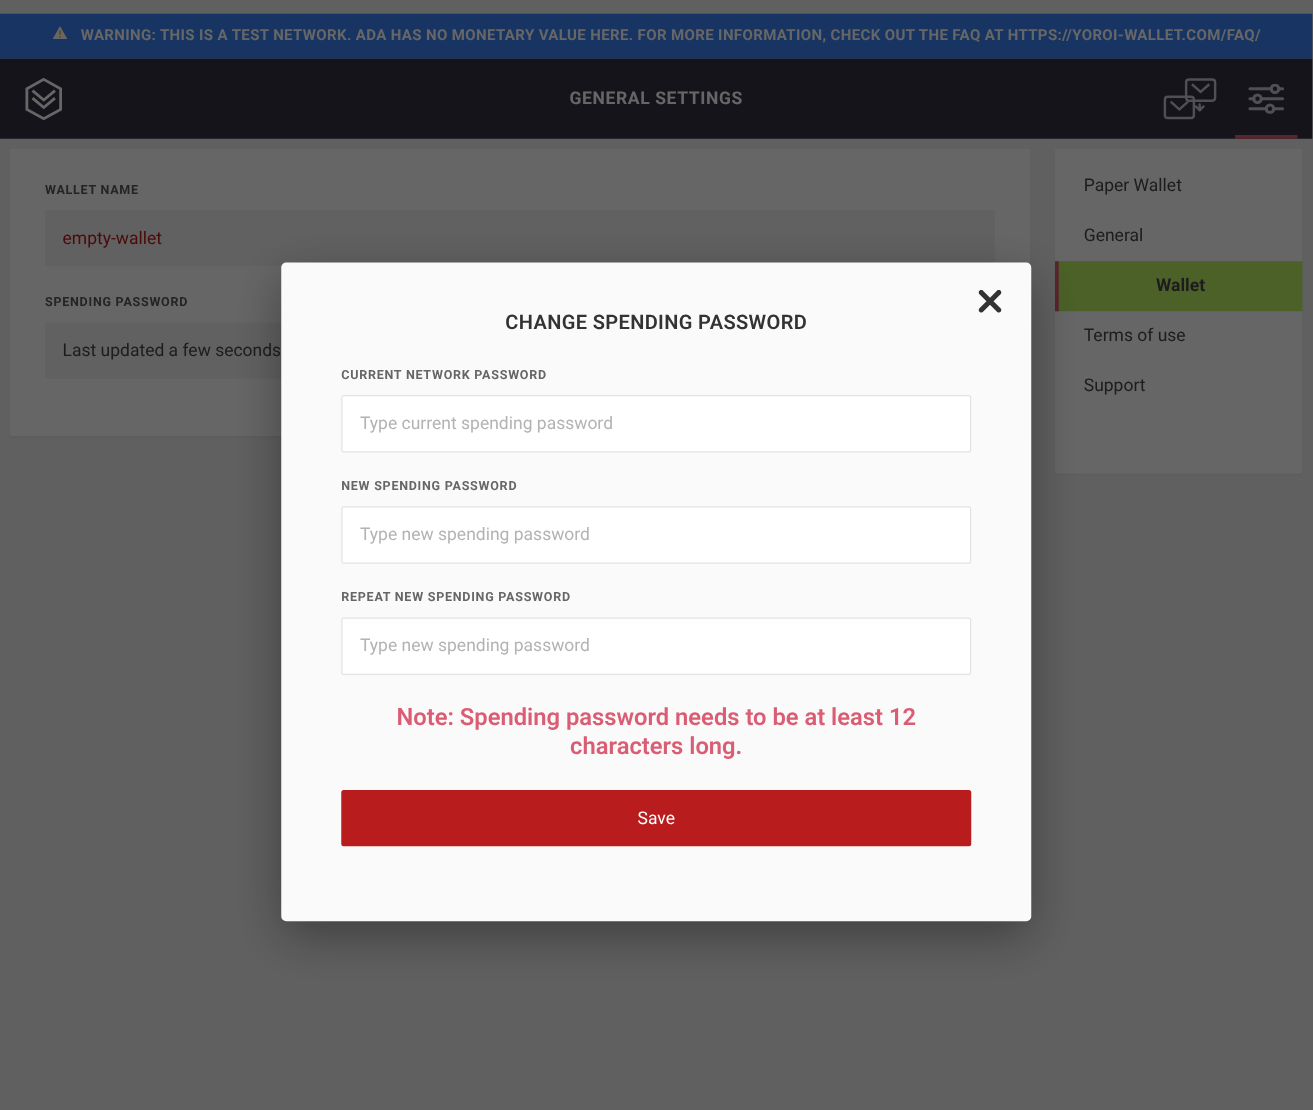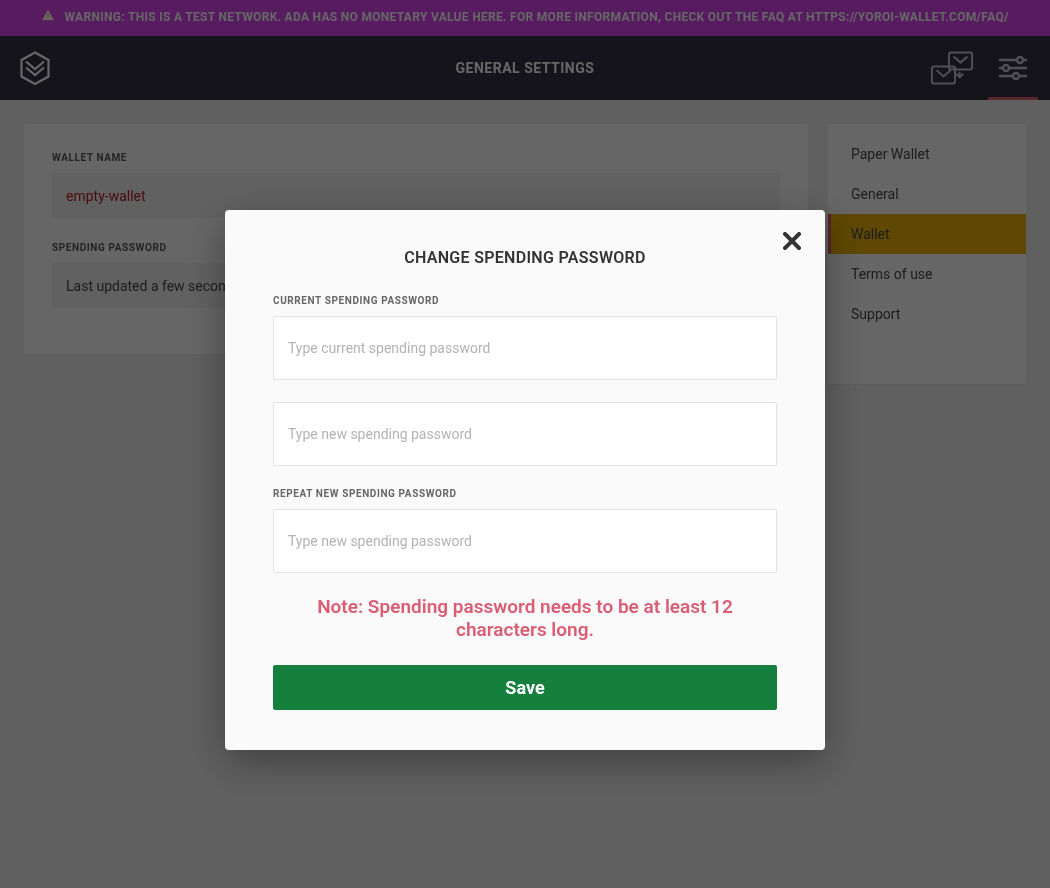--- a/index.html
+++ b/index.html
@@ -10,28 +10,29 @@
   }
   html, body {
     width: 1050px;
     height: 888px;
     overflow: hidden;
     background: #f0f0f0;
   }
 
   
   .warning-banner {
-    background: #d946ef;
+    background: #3b82f6;
     color: #fff;
     text-align: center;
     font-size: 12px;
     font-weight: 700;
     padding: 8px 30px;
     letter-spacing: 0.3px;
     line-height: 1.6;
+    margin-top: 11px;
   }
   .warning-banner a {
     color: #fff;
     text-decoration: none;
     font-weight: 700;
   }
   .warn-tri {
     display: inline-block;
     vertical-align: -1px;
     margin-right: 6px;
@@ -91,21 +92,21 @@
     right: -8px;
     height: 3px;
     background: #da5d74;
   }
 
   
   .page {
     display: flex;
     min-height: calc(100% - 50px - 64px);
     background: #f0f0f0;
-    padding: 24px;
+    padding: 8px;
     gap: 20px;
   }
   .main-panel {
     flex: 1;
     background: #fff;
     border-radius: 2px;
     padding: 28px;
     height: 230px;
     box-shadow: 0 1px 2px rgba(0,0,0,0.05);
   }
@@ -157,40 +158,41 @@
 
   
   .side-item {
     padding: 12px 20px;
     font-size: 14px;
     color: #4a4a4a;
     cursor: pointer;
     border-left: 3px solid transparent;
   }
   .side-item.active {
-    background: #eab308;
+    background: #bef264;
     border-left-color: #da5d74;
-    font-weight: 400;
+    font-weight: 700;
+    text-align: center;
   }
 
   
   .overlay {
     position: fixed;
     inset: 0;
     background: rgba(0,0,0,0.6);
     display: flex;
     align-items: flex-start;
     justify-content: center;
     padding-top: 210px;
   }
   .modal {
     background: #fafafa;
     width: 600px;
     border-radius: 4px;
-    padding: 38px 48px 40px;
+    padding: 38px 48px 60px;
     position: relative;
     box-shadow: 0 12px 40px rgba(0,0,0,0.35);
   }
   .modal-title {
     text-align: center;
     font-size: 16px;
     font-weight: 600;
     color: #333;
     margin-bottom: 28px;
     letter-spacing: 0.3px;
@@ -204,39 +206,39 @@
   }
   .modal-close svg { display: block; }
   .modal .field-label {
     font-size: 10px;
     color: #666;
     letter-spacing: 0.6px;
   }
   .modal .field-input {
     background: #fff;
     border: 1px solid #e3e3e3;
-    height: 64px;
+    height: 46px;
   }
   .modal .field-input::placeholder { color: #b3b3b3; }
   .modal .field-group { margin-bottom: 22px; }
   .note {
     text-align: center;
     color: #da5d74;
     font-size: 19px;
     font-weight: 600;
     margin: 10px 0 24px;
   }
   .save-btn {
     width: 100%;
     height: 45px;
-    background: #15803d;
+    background: #b91c1c;
     color: #fff;
     border: none;
-    font-size: 18px;
-    font-weight: 700;
+    font-size: 14px;
+    font-weight: 400;
     border-radius: 2px;
     cursor: not-allowed;
   }
 </style>
 </head>
 <body>
 
 <div class="warning-banner">
   <span class="warn-tri">
     <svg width="14" height="14" viewBox="0 0 24 24" fill="none">
@@ -308,25 +310,26 @@
 <div class="overlay">
   <div class="modal">
     <div class="modal-title">CHANGE SPENDING PASSWORD</div>
     <div class="modal-close">
       <svg width="18" height="18" viewBox="0 0 18 18">
         <path d="M2 2 L16 16 M16 2 L2 16" stroke="#333" stroke-width="4" stroke-linecap="square"></path>
       </svg>
     </div>
 
     <div class="field-group">
-      <label class="field-label">CURRENT SPENDING PASSWORD</label>
+      <label class="field-label">CURRENT NETWORK PASSWORD</label>
       <input type="password" class="field-input" placeholder="Type current spending password" style="">
     </div>
 
     <div class="field-group">
+      <label class="field-label">NEW SPENDING PASSWORD</label>
       <input type="password" class="field-input" placeholder="Type new spending password" style="">
     </div>
 
     <div class="field-group">
       <label class="field-label">REPEAT NEW SPENDING PASSWORD</label>
       <input type="password" class="field-input" placeholder="Type new spending password" style="">
     </div>
 
     <div class="note">Note: Spending password needs to be at least 12 characters long.</div>
 

